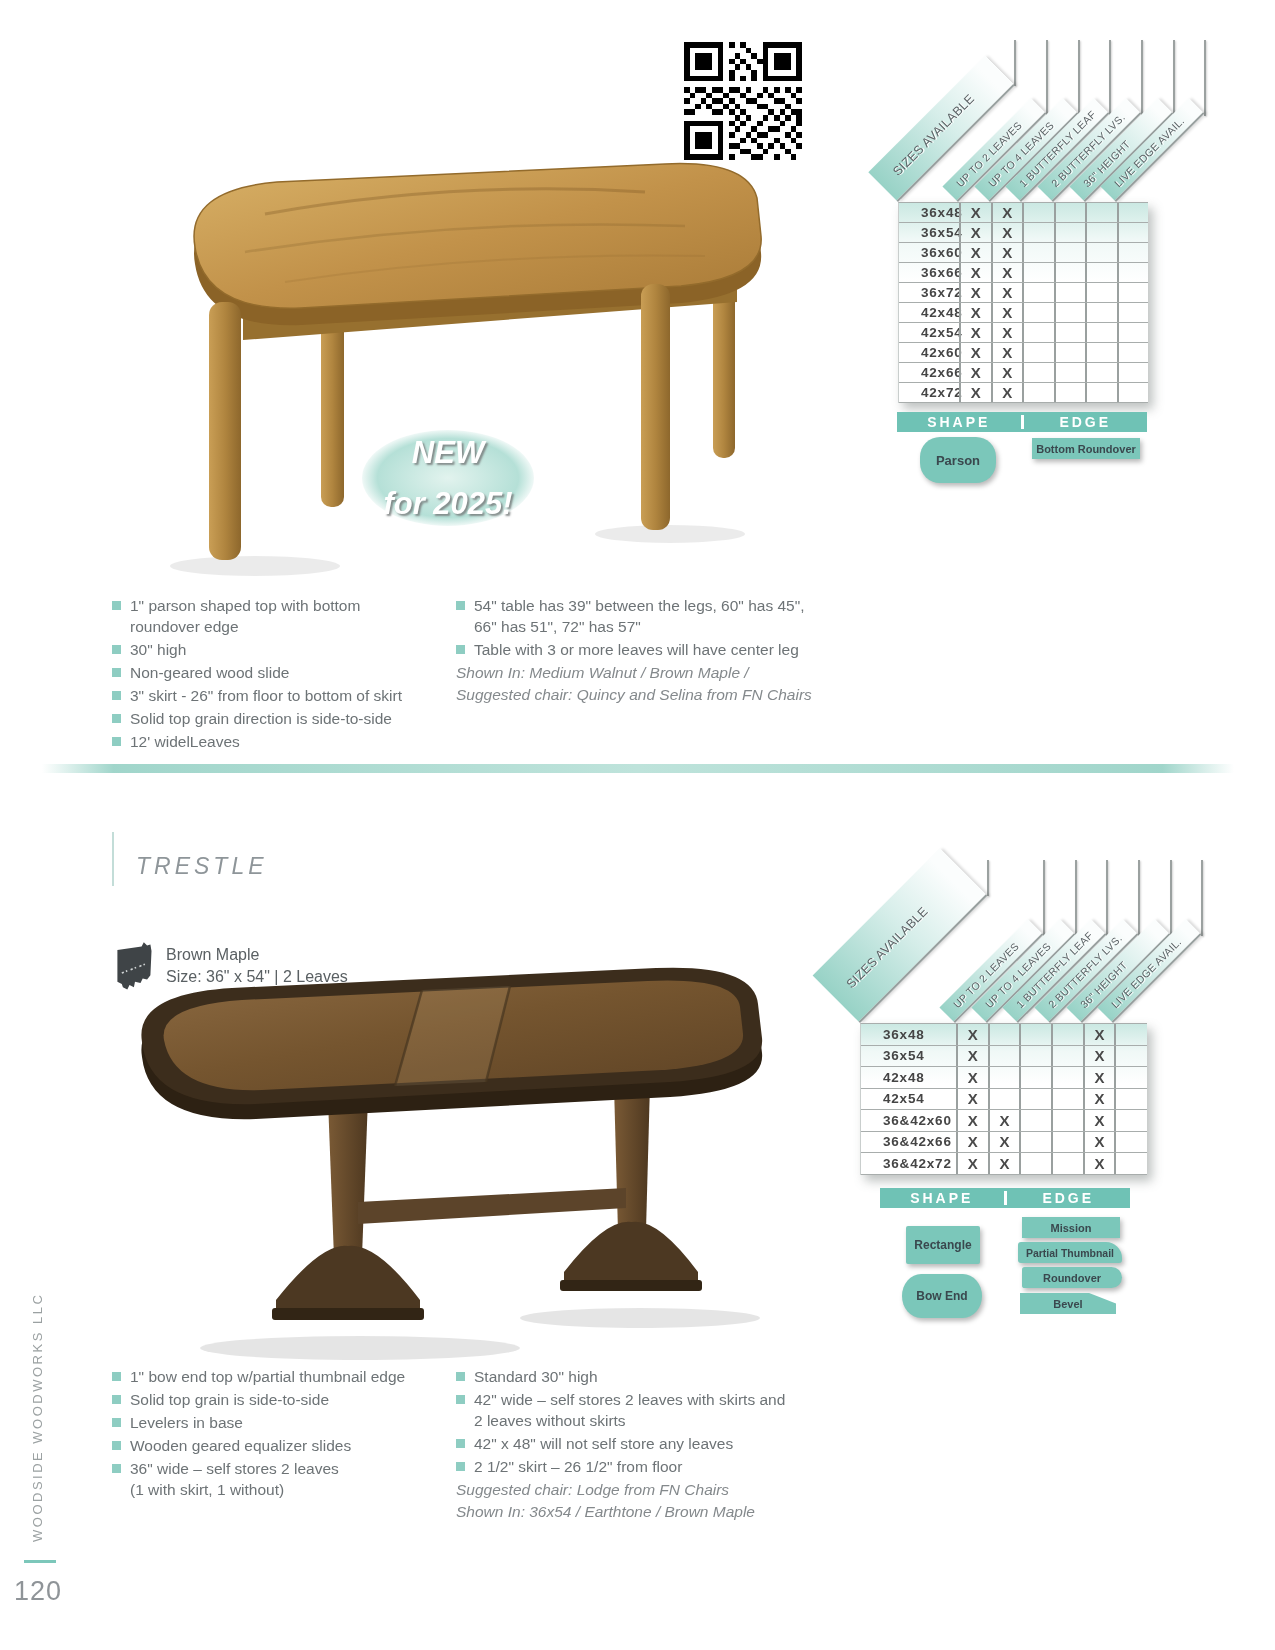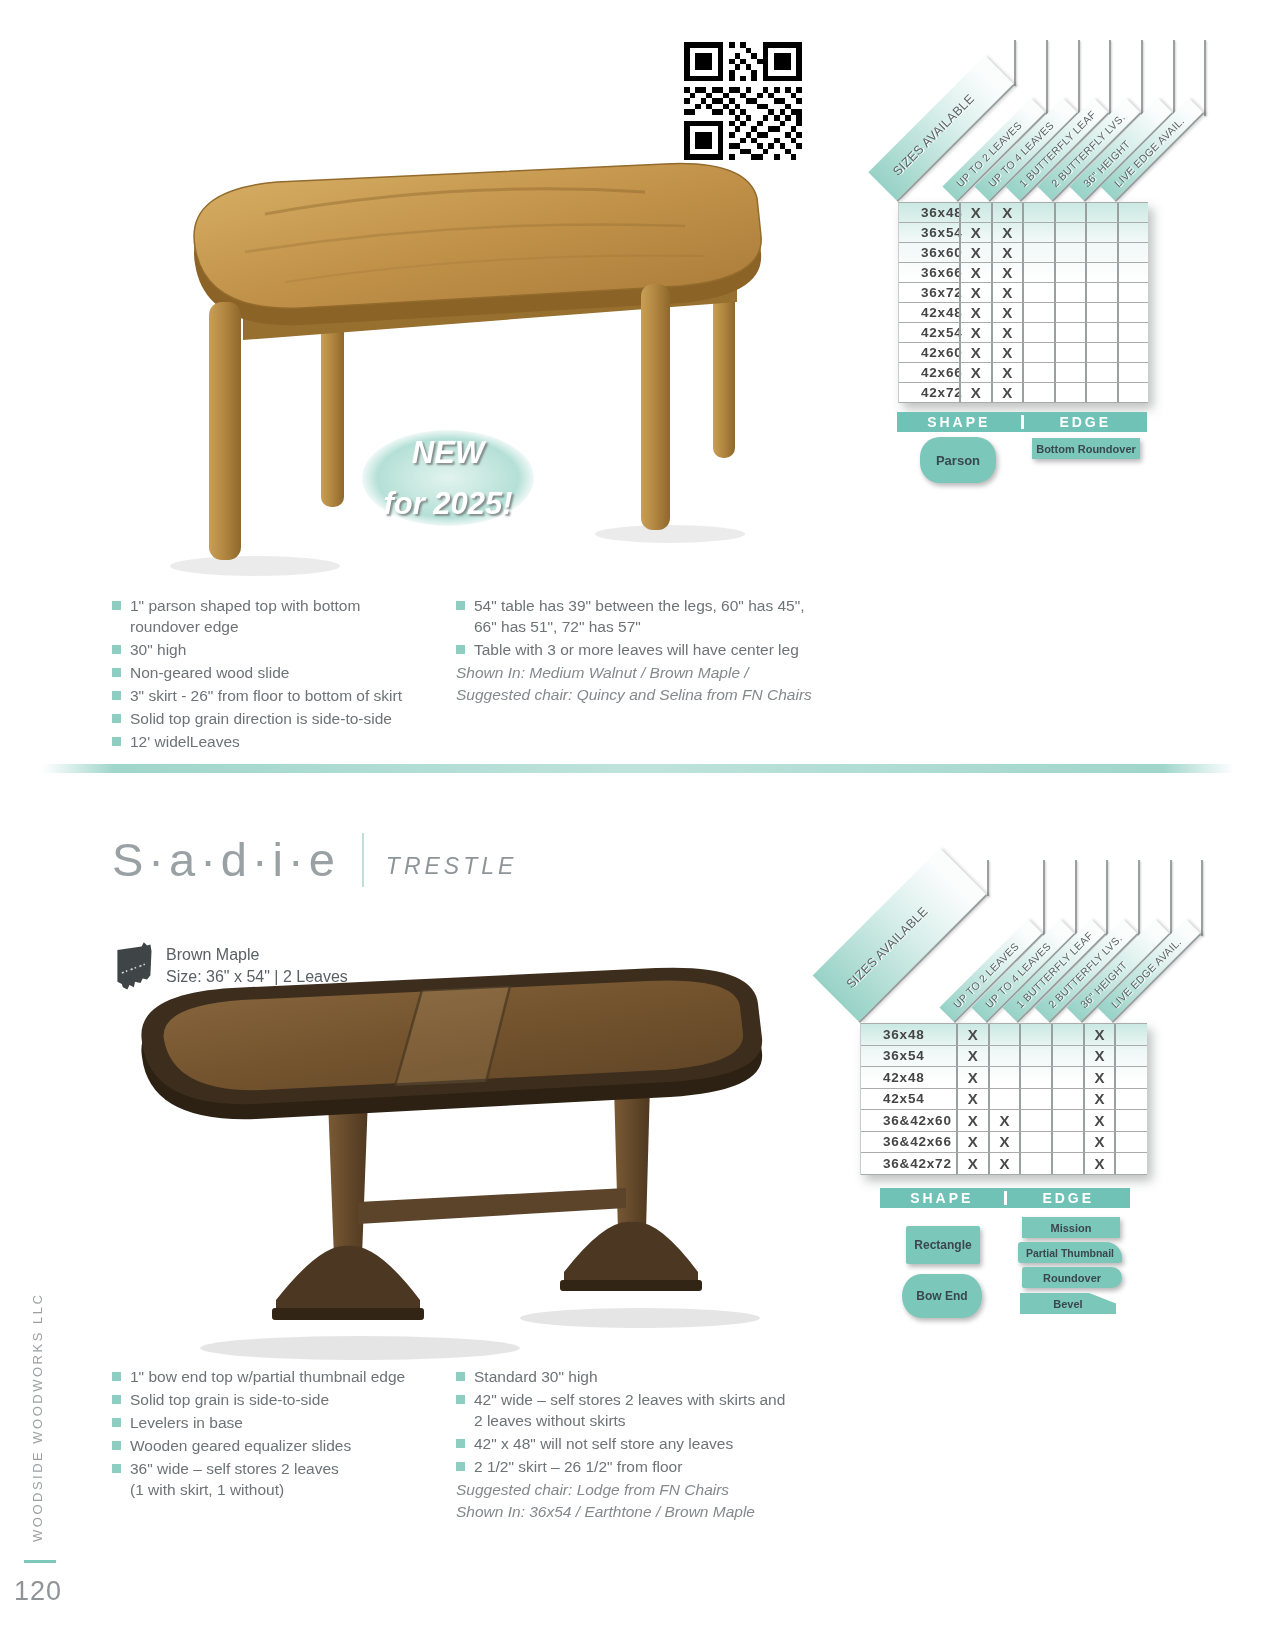--- a/index.html
+++ b/index.html
@@ -309,21 +309,20 @@
     <div class="notes" id="parson-notes">
 
     <div class="note">Shown In:  Medium Walnut / Brown Maple /</div>
         <div class="note">Suggested chair: Quincy and Selina from FN Chairs</div>
       </div>
   </div>
 
   <div class="divider" style="left:42px;top:764px;width:1192px;height:9px;"></div>
 
   <div class="sec-title" style="left:112px;top:832px;">
-    <span class="tname">S·a·d·i·e</span>
     <span class="tdiv"></span>
     <span class="tsub">TRESTLE</span>
   </div>
 
   <div class="abs" style="left:113px;top:942px;width:44px;height:62px;">
     <svg width="44" height="62" viewBox="0 0 40 56">
       <path d="M4,7 L26,4 L28,0 L31,3 L34,2 L35,8 L34,30 L31,34 L27,33 L25,37 L20,36 L19,41 L15,39 L13,43 L9,41 L8,38 L4,36 Z" fill="#3f4447"></path>
       <path d="M8,28 l5,-2 m3,-1 l5,-2 m3,-1 l5,-2" stroke="#cfd3d4" stroke-width="1.5" fill="none" stroke-dasharray="2 2"></path>
     </svg>
   </div>

